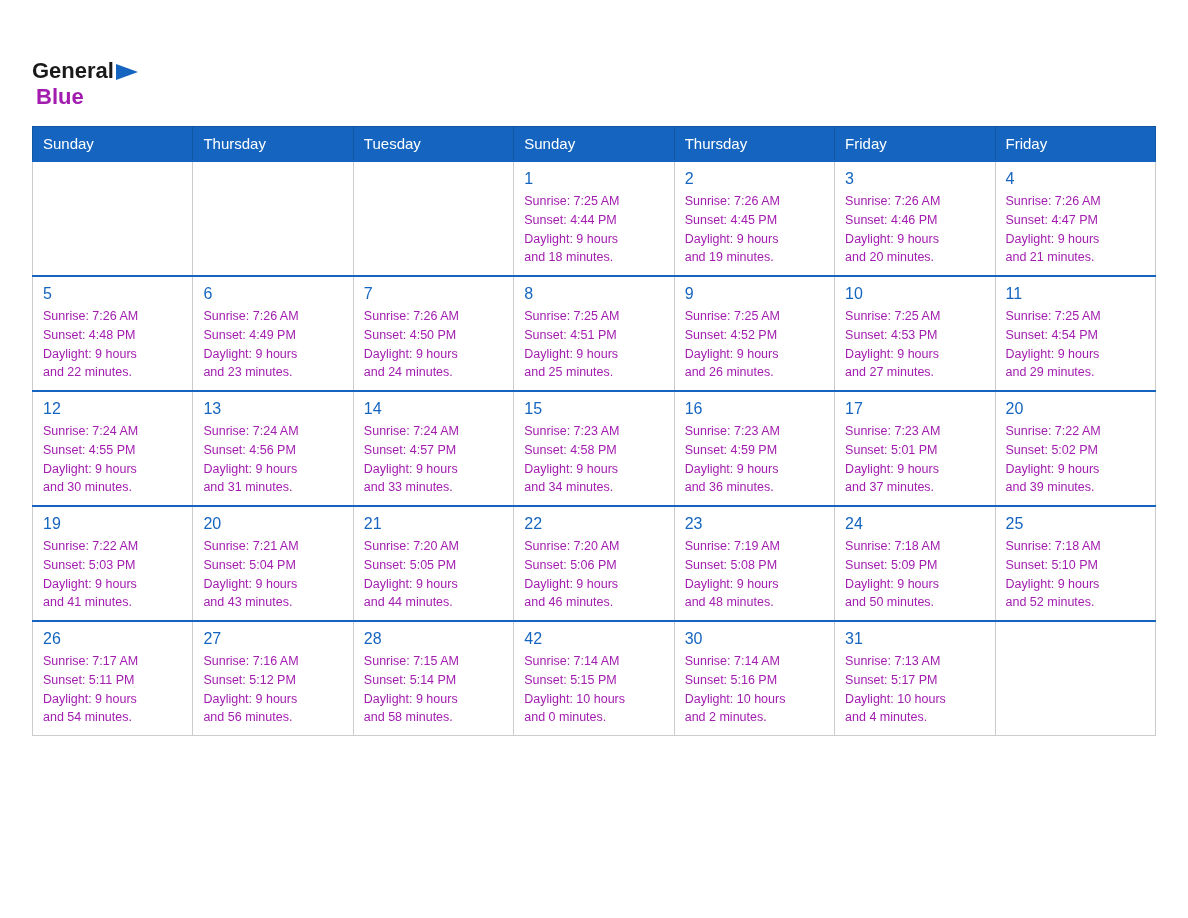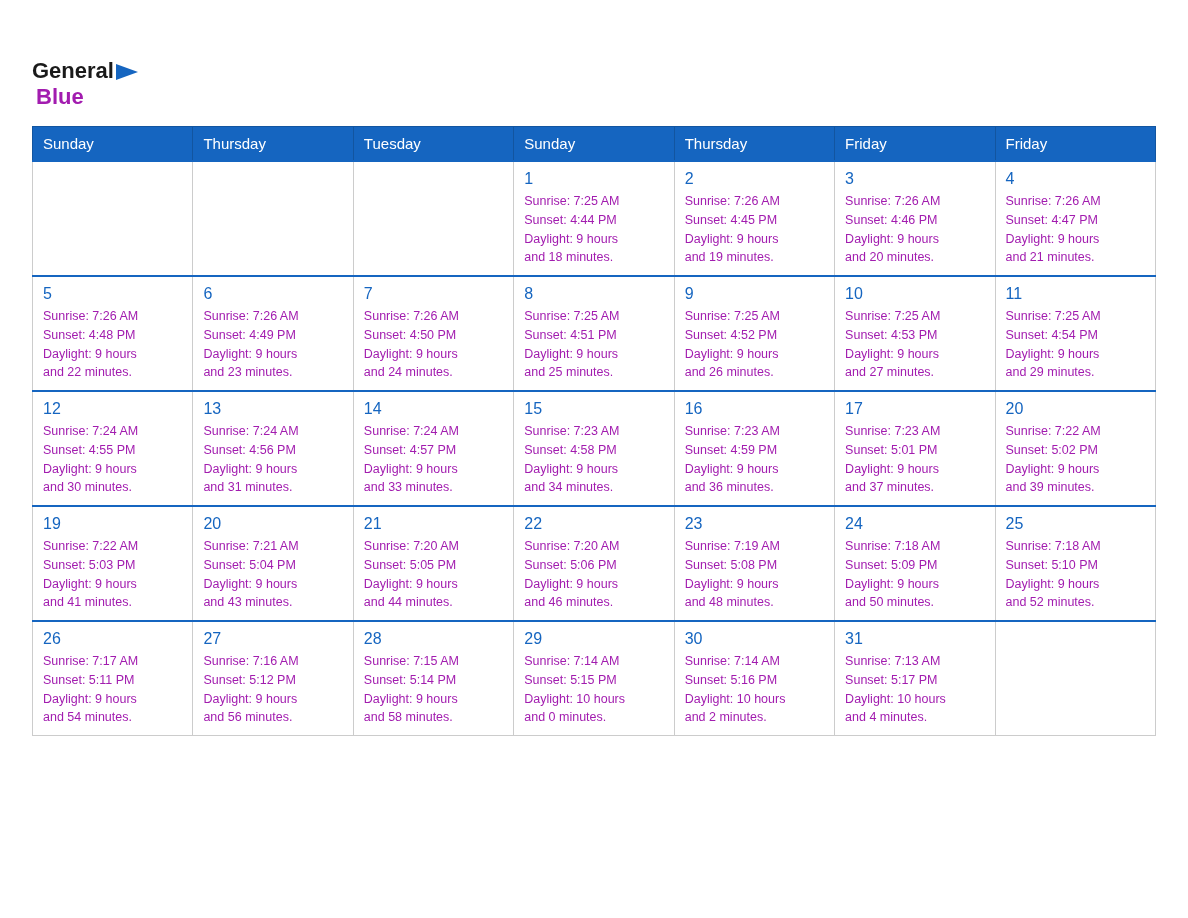--- a/index.html
+++ b/index.html
@@ -337,21 +337,21 @@
 and 56 minutes.</div>
         </td>
         <td>
           <span class="day-number">28</span>
           <div class="day-info" style="white-space: pre-line;">Sunrise: 7:15 AM
 Sunset: 5:14 PM
 Daylight: 9 hours
 and 58 minutes.</div>
         </td>
         <td>
-          <span class="day-number">29</span>
+          <span class="day-number">42</span>
           <div class="day-info" style="white-space: pre-line;">Sunrise: 7:14 AM
 Sunset: 5:15 PM
 Daylight: 10 hours
 and 0 minutes.</div>
         </td>
         <td>
           <span class="day-number">30</span>
           <div class="day-info" style="white-space: pre-line;">Sunrise: 7:14 AM
 Sunset: 5:16 PM
 Daylight: 10 hours

